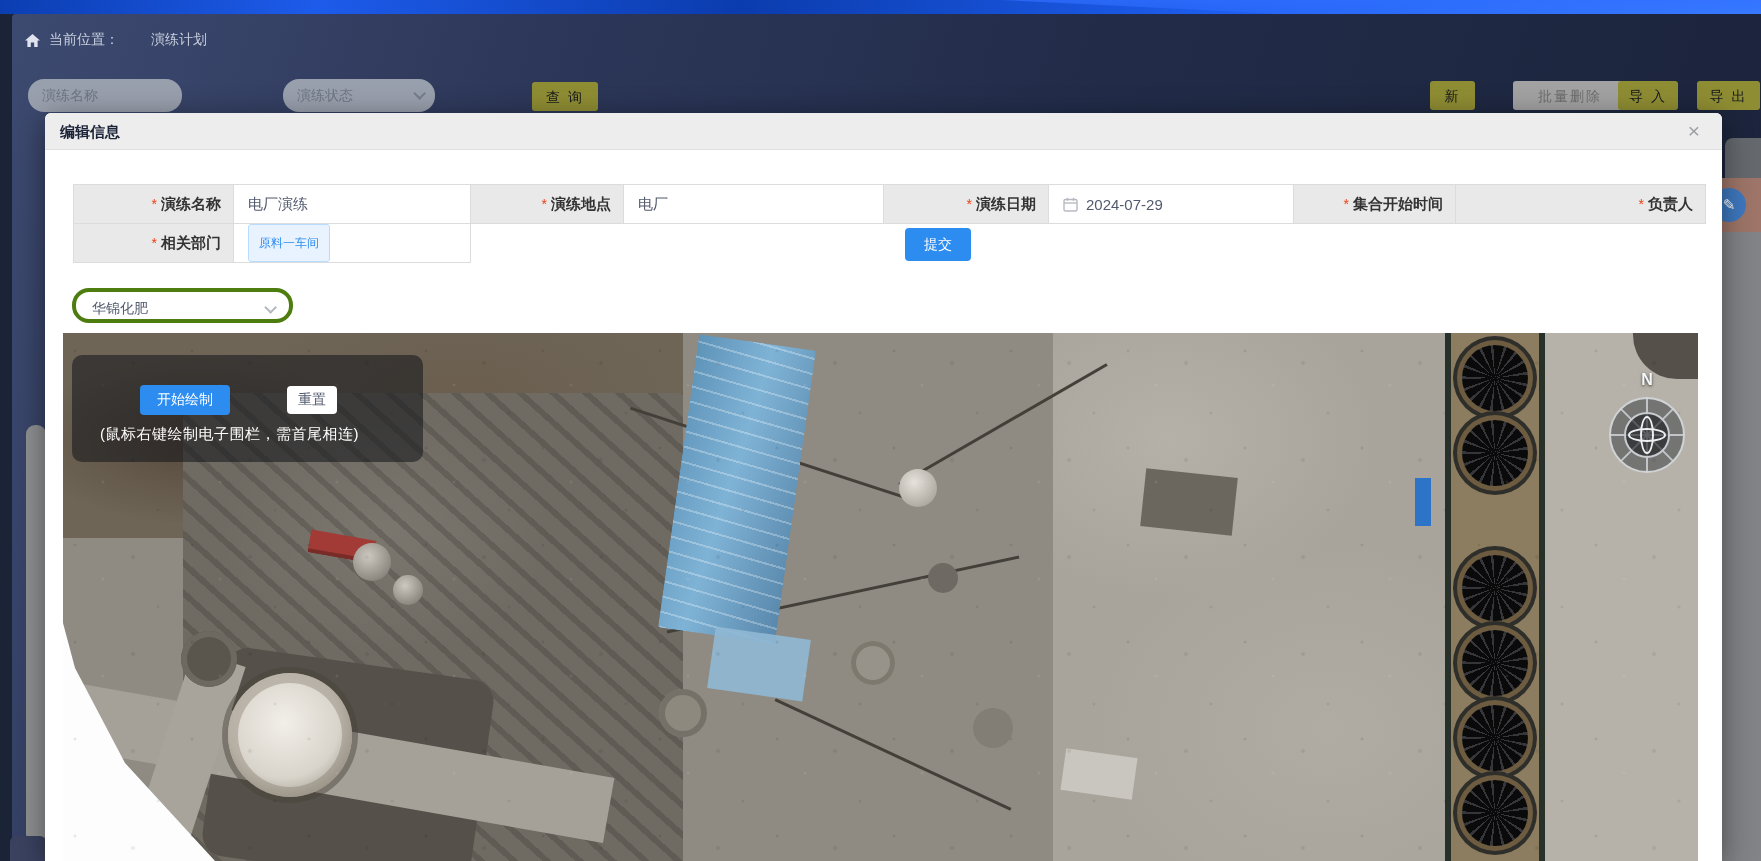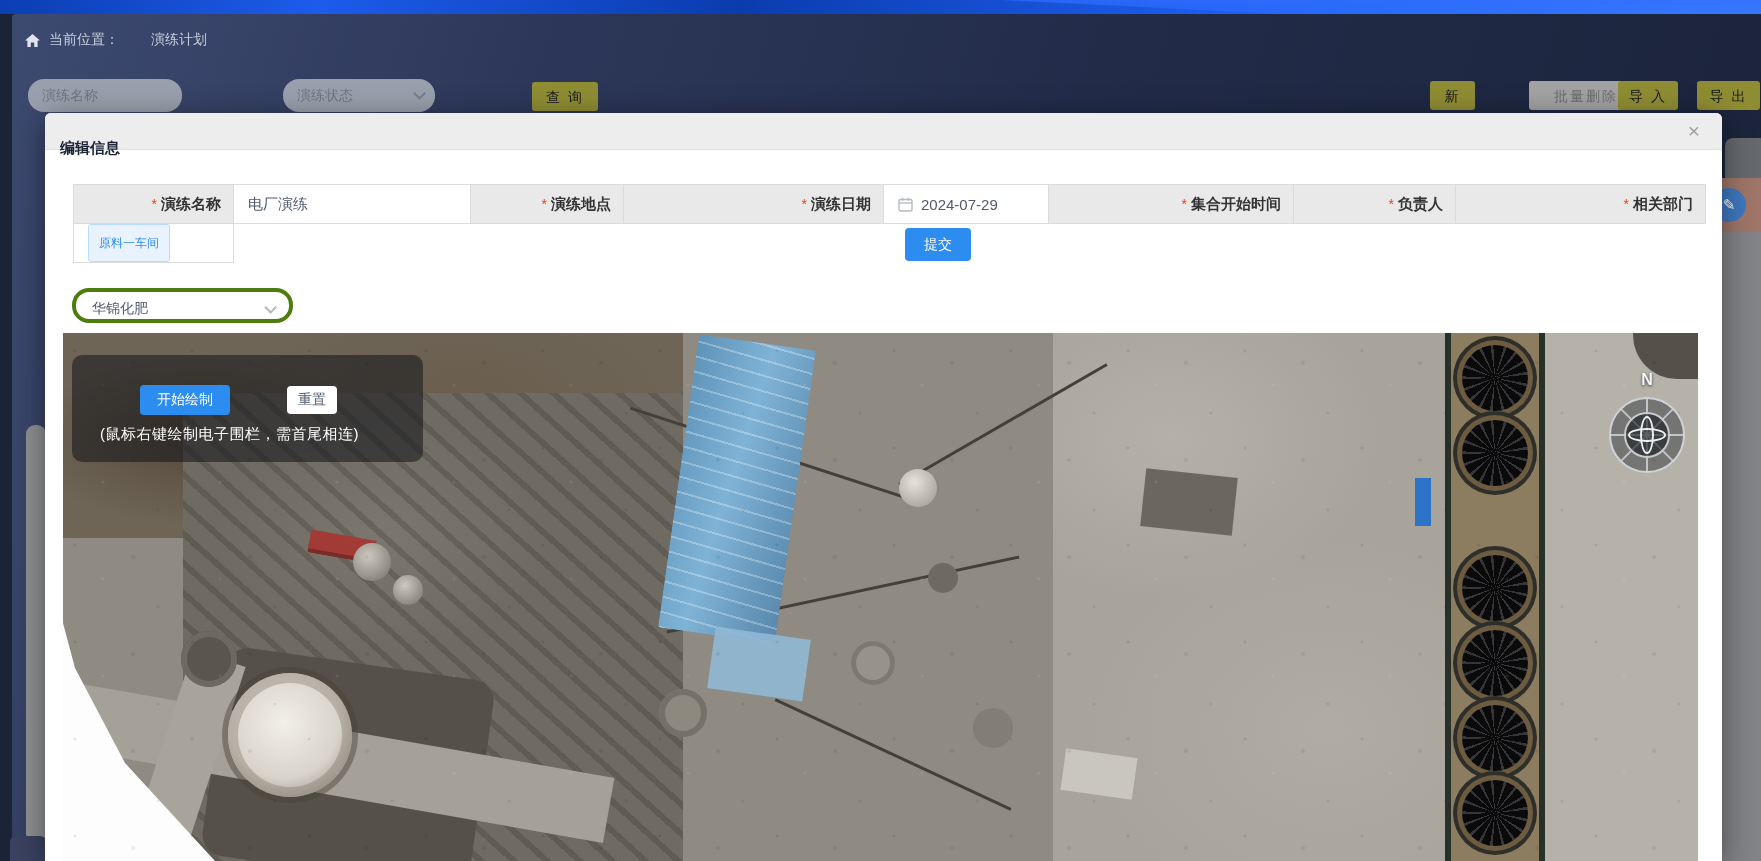--- a/index.html
+++ b/index.html
@@ -30,21 +30,21 @@
   .edit-circle{position:absolute;left:1712px;top:188px;width:34px;height:34px;border-radius:50%;
     background:#3e78bf;color:#fff;font-size:15px;text-align:center;line-height:34px;}
   .side-scrollbar{position:absolute;left:26px;top:425px;width:20px;height:418px;background:#8f9092;border-radius:9px;}
   .corner-patch{position:absolute;left:10px;top:836px;width:36px;height:25px;background:#3a4260;border-radius:6px 6px 0 0;}
 
   
   .modal{position:absolute;left:45px;top:113px;width:1677px;height:748px;background:#fff;
     border-radius:6px 6px 0 0;box-shadow:0 6px 30px rgba(0,0,0,.45);}
   .modal-header{position:absolute;left:0;top:0;width:100%;height:37px;background:#ededed;
     border-bottom:1px solid #e0e0e0;border-radius:6px 6px 0 0;}
-  .modal-title{position:absolute;left:15px;top:16px;line-height:37px;font-size:15px;font-weight:bold;color:#1c2438;}
+  .modal-title{position:absolute;left:15px;top:0;line-height:37px;font-size:15px;font-weight:bold;color:#1c2438;}
   .modal-close{position:absolute;right:16px;top:6px;width:24px;height:24px;color:#9aa0a6;
     font-size:21px;line-height:24px;text-align:center;cursor:pointer;}
 
   .ftable{position:absolute;left:28px;top:71px;display:grid;
     grid-template-columns:160px 237px 153px 260px 165px 245px 162px 250px;
     grid-auto-rows:39px;border-top:1px solid #dcdcdc;border-left:1px solid #dcdcdc;}
   .fcell{border-right:1px solid #dcdcdc;border-bottom:1px solid #dcdcdc;display:flex;align-items:center;}
   .fcell.lbl{background:#e9e9e9;justify-content:flex-end;padding-right:12px;
     font-size:15px;font-weight:bold;color:#333;}
   .fcell.val{background:#fff;padding-left:14px;font-size:15px;color:#515a6e;gap:8px;}
@@ -155,21 +155,21 @@
   <div class="ghost-input" style="left:28px;top:79px;width:154px;">演练名称</div>
 
   <div class="ghost-input" style="left:283px;top:79px;width:152px;">
     <span>演练状态</span>
     <span class="ghost-chevron"></span>
   </div>
 
   <button class="btn-olive" style="left:532px;top:82px;width:66px;">查 询</button>
 
   <button class="btn-olive" style="left:1430px;top:81px;width:45px;">新 增</button>
-  <button class="btn-olive disabled" style="left:1513px;top:81px;width:114px;margin-left:16px;">批量删除</button>
+  <button class="btn-olive disabled" style="left:1513px;top:81px;width:114px;">批量删除</button>
   <button class="btn-olive" style="left:1618px;top:81px;width:60px;">导 入</button>
   <button class="btn-olive" style="left:1697px;top:81px;width:63px;">导 出</button>
 
   <div class="under-grayhead"></div>
   <div class="under-brownrow"></div>
   <div class="under-graybody"></div>
   <div class="edit-circle">
     <span>✎</span>
   </div>
   <div class="side-scrollbar"></div>
@@ -186,20 +186,21 @@
       <div class="fcell lbl">
         <span class="req">*</span>
         <span>演练名称</span>
       </div>
       <div class="fcell val">电厂演练</div>
 
       <div class="fcell lbl">
         <span class="req">*</span>
         <span>演练地点</span>
       </div>
+      <div class="fcell val">电厂</div>
 
       <div class="fcell lbl">
         <span class="req">*</span>
         <span>演练日期</span>
       </div>
       <div class="fcell val">
         <span class="fld-icon">
           <svg class="icon-svg" width="15" height="15" viewBox="0 0 15 15">
             <rect x="1" y="2.5" width="13" height="11.5" rx="1.5" fill="none" stroke="#b6bac0" stroke-width="1.4"></rect>
             <line x1="1" y1="6" x2="14" y2="6" stroke="#b6bac0" stroke-width="1.4"></line>

